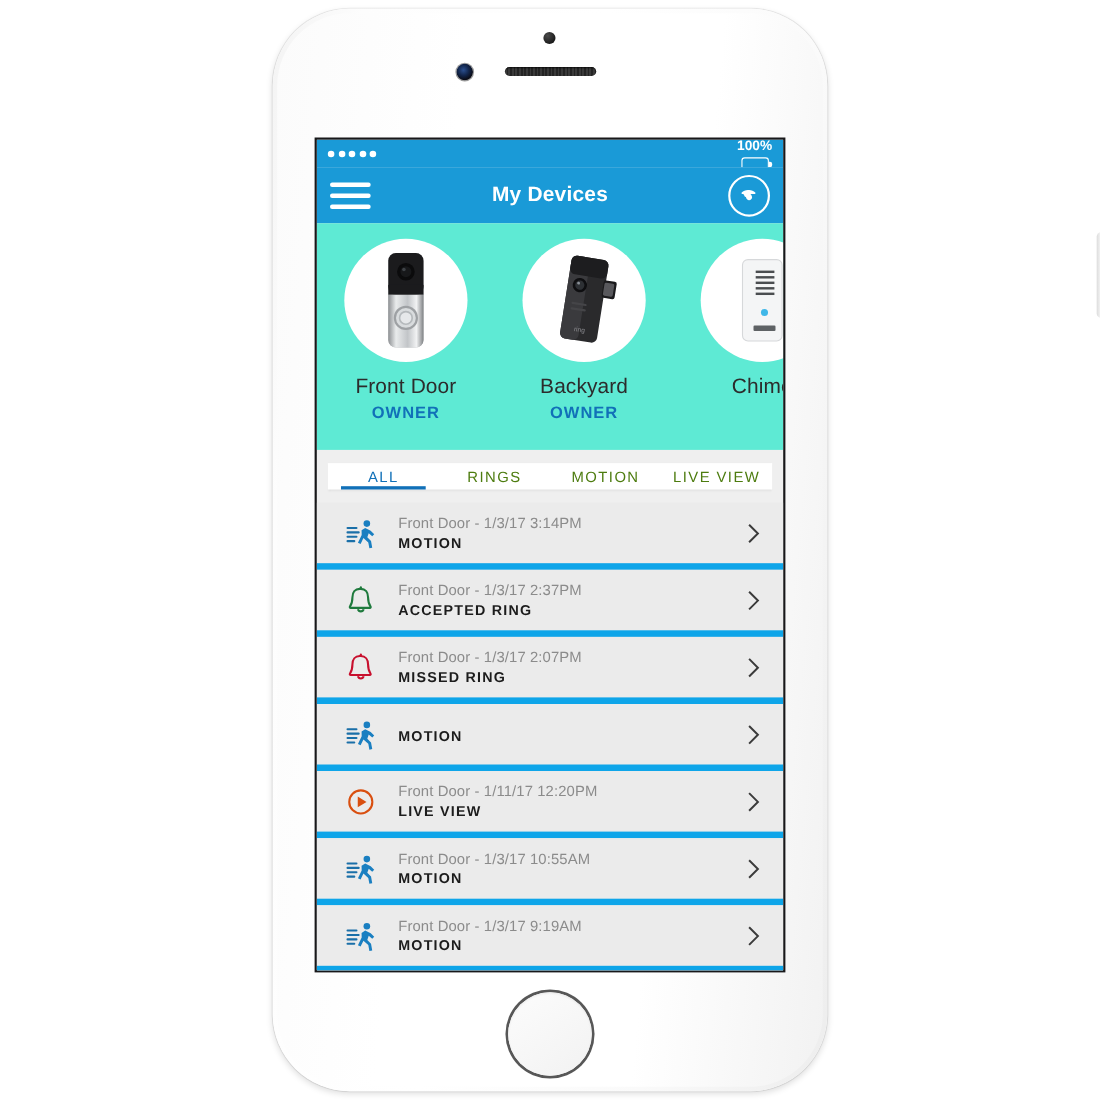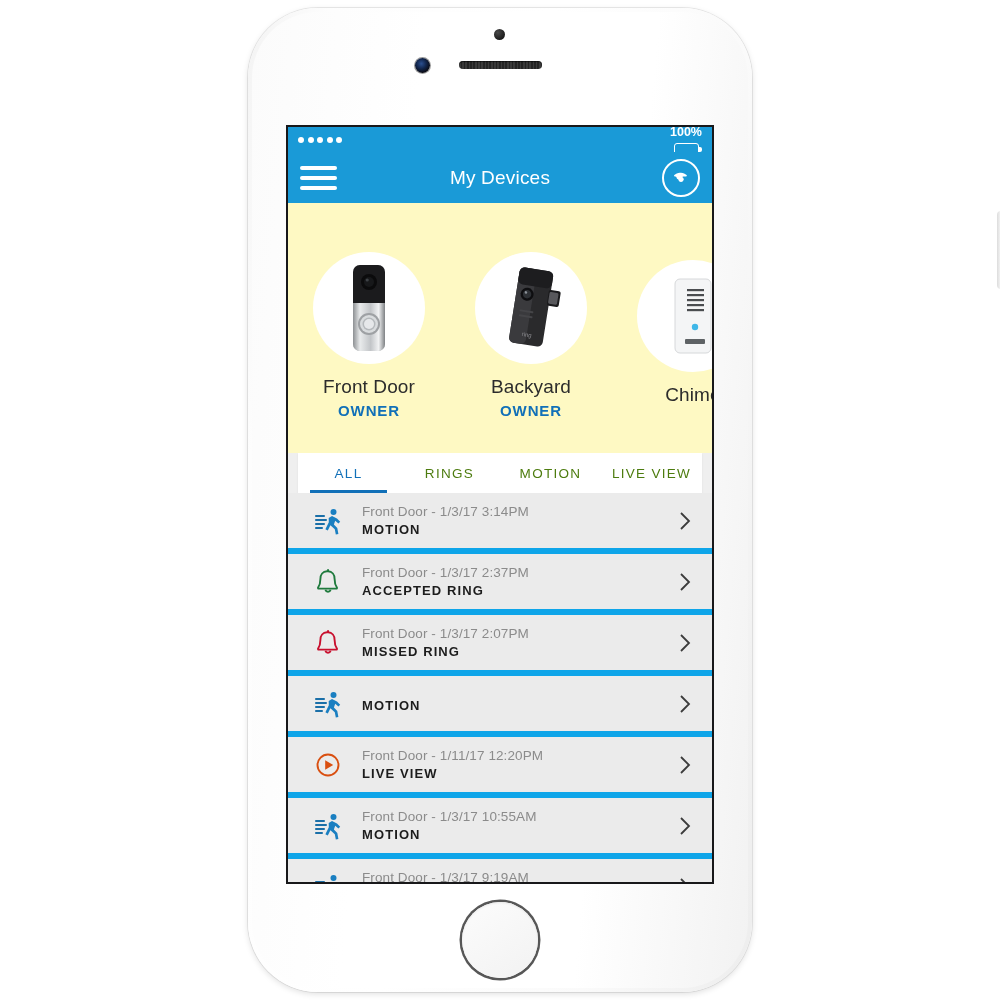--- a/index.html
+++ b/index.html
@@ -101,34 +101,34 @@
   
   #nav-bar{
     height:51px; background:#1a9ad7;
     display:flex; align-items:center; justify-content:space-between;
     padding:0 12px; position:relative;
   }
   #hamburger{ width:37px;height:30px;display:flex;flex-direction:column;justify-content:center;gap:6px;}
   #hamburger span{ display:block;height:4px;background:#fff;border-radius:2px;}
   #nav-title{
     position:absolute; left:0; right:0; text-align:center;
-    color:#fff; font-size:19px; letter-spacing:0.2px; font-weight:normal;
+    color:#fff; font-size:19px; letter-spacing:0.2px; font-weight:bold;
     pointer-events:none;
   }
   #ring-logo{
     width:38px;height:38px;border-radius:50%;
     border:2.5px solid #ffffff;
     display:flex;align-items:center;justify-content:center;
     position:relative; z-index:2;
   }
 
   
   #device-carousel{
-    height:250px; background:#fef9c3;
-    display:flex; align-items:center; padding-top:14px;
+    height:206px; background:#5eead4;
+    display:flex; align-items:flex-start; padding-top:14px;
     position:relative; overflow:hidden;
   }
   .device{
     width:162px; flex:0 0 162px;
     display:flex; flex-direction:column; align-items:center;
   }
   .device-circle{
     width:112px;height:112px;border-radius:50%;
     background:#ffffff;
     display:flex;align-items:center;justify-content:center;
@@ -137,23 +137,23 @@
   .device-name{
     margin-top:12px; font-size:19px; color:#2c2c2c; letter-spacing:0.1px;
     white-space:nowrap;
   }
   .device-role{
     margin-top:4px; font-size:15px; color:#1170b8; font-weight:bold; letter-spacing:0.9px;
   }
 
   
   #tab-bar{
-    height:40px; background:#ffffff;
+    height:24px; background:#ffffff;
     display:flex; align-items:stretch;
-    margin:0 10px;
+    margin:12px 10px;
     box-shadow:0 1px 2px rgba(0,0,0,0.07);
   }
   .tab{
     flex:1; display:flex; align-items:center; justify-content:center;
     font-size:13.5px; letter-spacing:1.3px; color:#4d7c0f; font-weight:normal;
     position:relative;
   }
   .tab.active{ color:#1170b8; }
   .tab.active::after{
     content:""; position:absolute; left:12%; right:12%; bottom:0; height:3.5px;

